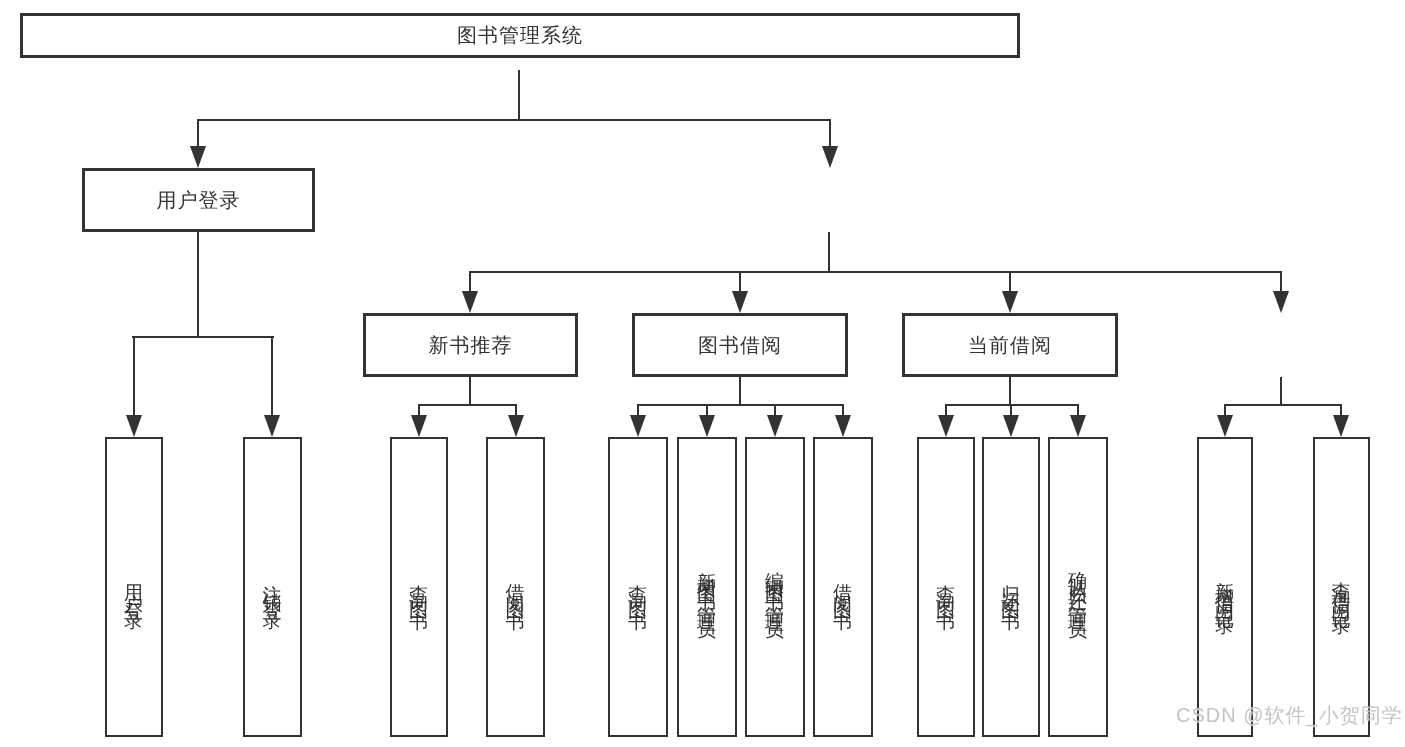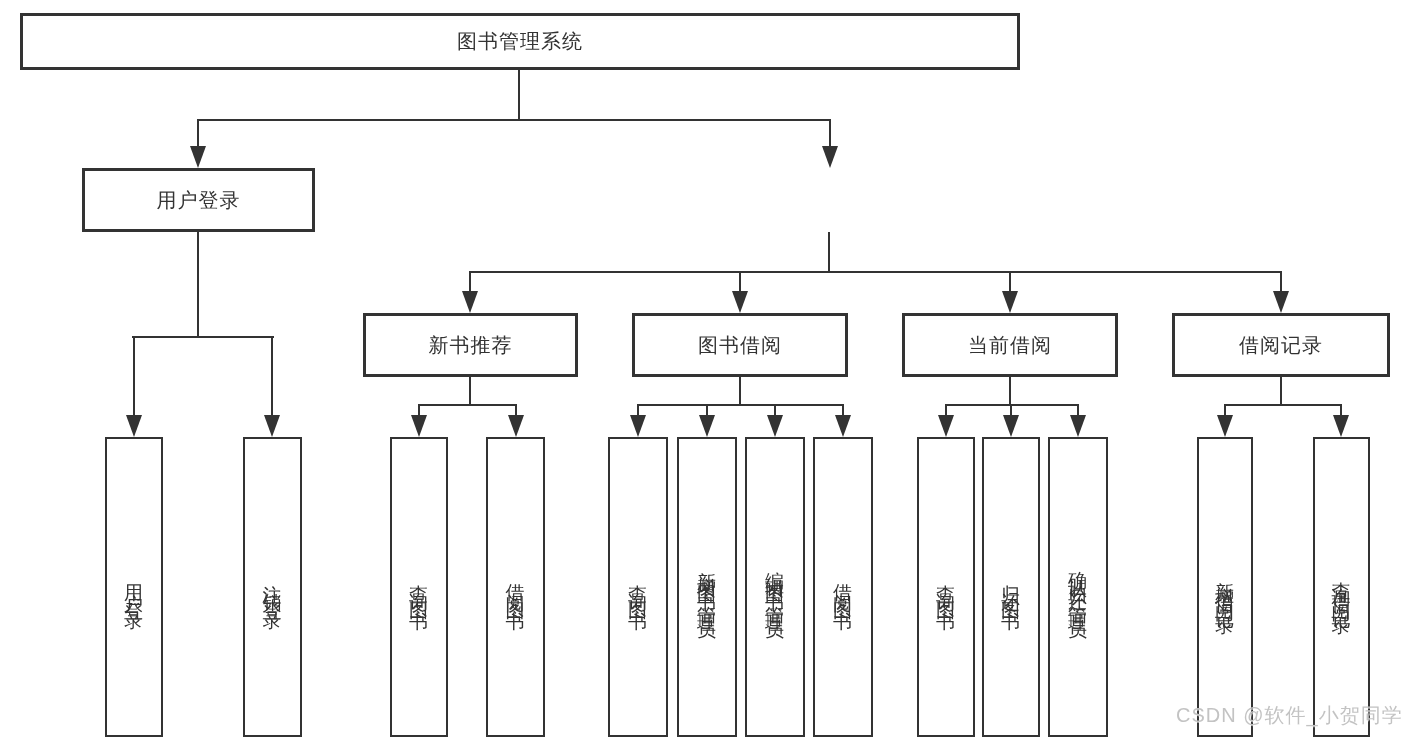--- a/index.html
+++ b/index.html
@@ -53,21 +53,21 @@
     z-index:5;
     text-shadow:1px 1px 0 rgba(255,255,255,0.55);
     white-space:nowrap;
   }
 </style>
 </head>
 <body>
 
 <div id="stage">
 
-  <div class="box" style="left:20px;top:13px;width:1000px;height:57px;">
+  <div class="box" style="left:20px;top:13px;width:1000px;height:45px;">
     <span>图书管理系统</span>
   </div>
 
   <div class="vline" style="left:518px;top:70px;height:51px;"></div>
   <div class="hline" style="left:197px;top:119px;width:634px;"></div>
   <div class="vline" style="left:197px;top:119px;height:35px;"></div>
   <div class="arrow" style="left:190px;top:146px;"></div>
   <div class="vline" style="left:829px;top:119px;height:35px;"></div>
   <div class="arrow" style="left:822px;top:146px;"></div>
 
@@ -101,23 +101,20 @@
   <div class="arrow" style="left:1273px;top:291px;"></div>
 
   <div class="box" style="left:363px;top:313px;width:215px;height:64px;">
     <span>新书推荐</span>
   </div>
   <div class="box" style="left:632px;top:313px;width:216px;height:64px;">
     <span>图书借阅</span>
   </div>
   <div class="box" style="left:902px;top:313px;width:216px;height:64px;font-family:Liberation Serif, serif;">
     <span>当前借阅</span>
-  </div>
-  <div class="box" style="left:1172px;top:313px;width:218px;height:64px;">
-    <span>借阅记录</span>
   </div>
 
   <div class="vline" style="left:469px;top:377px;height:29px;"></div>
   <div class="hline" style="left:418px;top:404px;width:99px;"></div>
   <div class="vline" style="left:418px;top:404px;height:17px;"></div>
   <div class="arrow" style="left:411px;top:415px;"></div>
   <div class="vline" style="left:515px;top:404px;height:17px;"></div>
   <div class="arrow" style="left:508px;top:415px;"></div>
 
   <div class="box leaf" style="left:390px;top:437px;width:58px;height:300px;">

